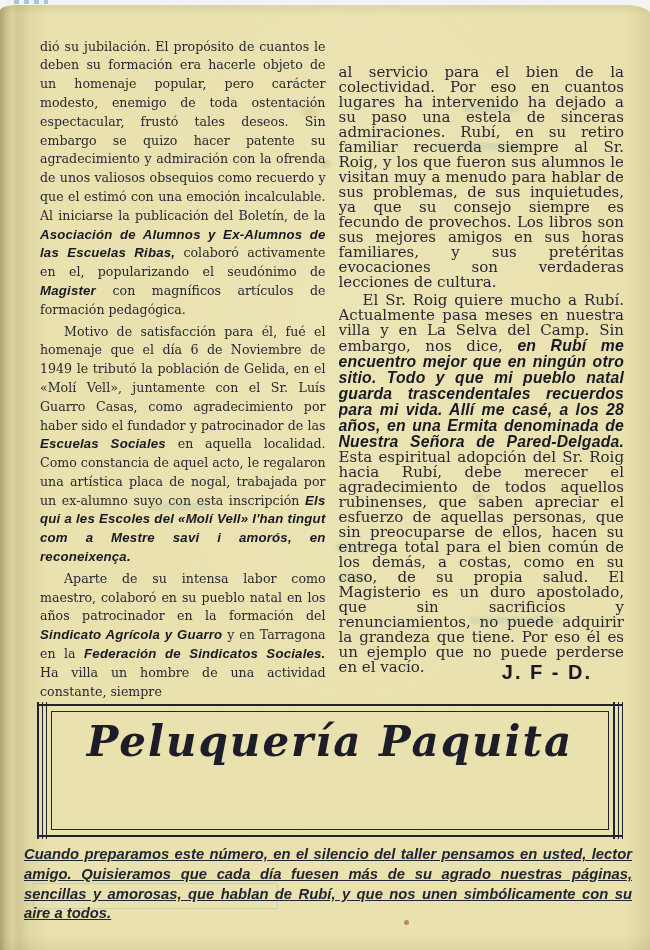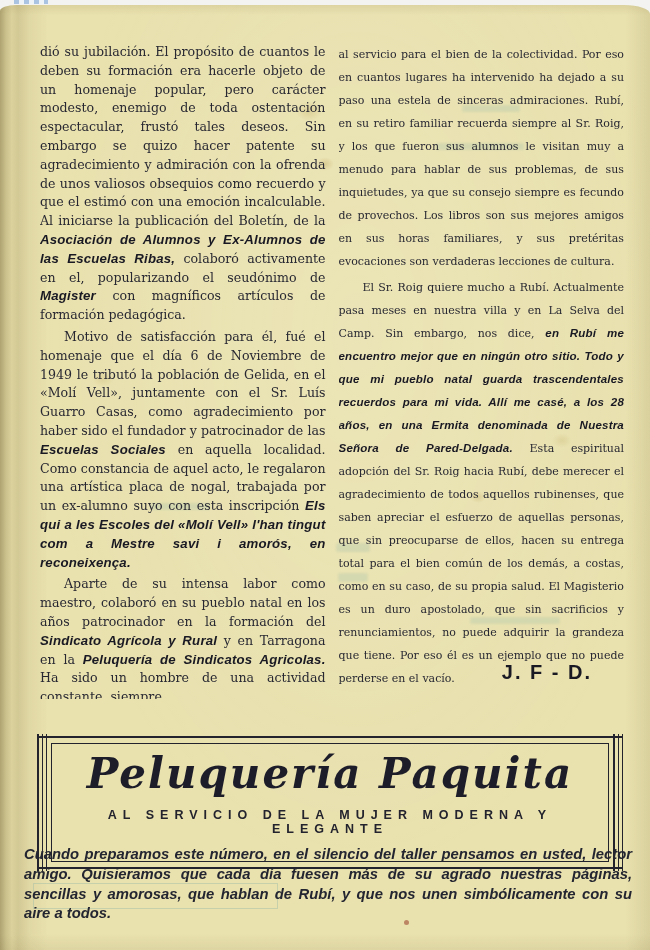--- a/index.html
+++ b/index.html
@@ -23,50 +23,50 @@
     background:
       linear-gradient(90deg, rgba(125,112,62,.55) 0px, rgba(153,141,88,.38) 6px,
         rgba(170,157,99,.22) 12px, rgba(120,105,50,.20) 18px,
         rgba(120,105,50,.07) 30px, rgba(0,0,0,0) 48px),
       linear-gradient(270deg, rgba(118,106,54,.14) 0px, rgba(0,0,0,0) 24px),
       linear-gradient(0deg, rgba(118,106,54,.10) 0px, rgba(0,0,0,0) 16px),
       linear-gradient(180deg, rgba(150,136,80,.16) 0px, rgba(0,0,0,0) 10px),
       radial-gradient(ellipse at 55% 35%, rgba(255,255,244,.12), rgba(0,0,0,0) 62%);}
 
   .article{position:absolute;left:40px;top:38px;width:584px;height:656px;
-    display:flex;gap:13px;}
+    display:flex;gap:13px;align-items:center;}
   .col{flex:1;overflow:hidden;}
   .col p{margin:0 0 3px 0;color:var(--ink);text-align:justify;
     font-size:12.6px;line-height:18.8px;}
-  .col.right p{font-size:11px;line-height:23px;}
+  .col.right p{font-size:15px;line-height:15px;}
   .col p.indent{text-indent:24px;}
   .seg-b{font-family:"Liberation Sans",sans-serif;font-weight:700;font-style:italic;
     color:var(--bold_ink);letter-spacing:.2px;font-size:1.05em;}
 
   .signature{position:absolute;top:656px;right:58px;color:var(--bold_ink);
     font:700 20px "Liberation Sans",sans-serif;letter-spacing:2px;}
 
   .ad-box{position:absolute;left:37px;top:699px;width:586px;height:133px;
-    border-top:2px solid var(--ad_ink);border-bottom:2px solid var(--ad_ink);margin-top:32px;}
+    border-top:2px solid var(--ad_ink);border-bottom:2px solid var(--ad_ink);}
   .ad-hatch{position:absolute;top:-4px;bottom:-4px;width:10px;
     background:repeating-linear-gradient(90deg,var(--ad_ink) 0 1.5px,transparent 1.5px 4.6px);}
   .ad-hatch.left{left:0;}
   .ad-hatch.right{right:0;}
   .ad-inner{position:absolute;left:14px;right:14px;top:5px;bottom:5px;
     border:1.6px solid var(--ad_ink);text-align:center;overflow:hidden;}
   .ad-title{margin-top:8px;color:#1d1d2a;
     font:italic 700 42px/1.05 "DejaVu Serif",serif;letter-spacing:2px;}
   .ad-tagline{margin-top:12px;color:var(--ad_ink);
     font:700 12.5px "Liberation Sans",sans-serif;letter-spacing:6px;}
   .ad-address{margin-top:6px;color:var(--ad_ink);
     font:700 12.5px "Liberation Sans",sans-serif;letter-spacing:5.5px;}
 
   .footer-note{position:absolute;left:24px;top:840px;width:608px;z-index:2;
     color:var(--footer_ink);text-align:justify;
-    font:italic 700 14.8px/19.8px "Liberation Sans",sans-serif;}
+    font:italic 700 14.8px/19.8px "Liberation Sans",sans-serif;text-decoration:underline;}
 
   .ghost-bar{position:absolute;background:var(--ghost);opacity:.22;
     filter:blur(1.2px);border-radius:2px;pointer-events:none;}
   .ghost-rect{position:absolute;left:33px;top:878px;width:245px;height:26px;
     border:1px solid var(--ghost);opacity:.38;z-index:1;pointer-events:none;}
   .stain{position:absolute;border-radius:50%;pointer-events:none;}
   .stain.s1{left:296px;top:96px;width:26px;height:20px;
     background:radial-gradient(ellipse,rgba(201,184,120,.45),rgba(0,0,0,0) 70%);}
   .stain.s2{left:316px;top:152px;width:18px;height:14px;
     background:radial-gradient(ellipse,rgba(190,168,100,.40),rgba(0,0,0,0) 70%);}
@@ -99,34 +99,33 @@
     <div class="stain s3"></div>
     <div class="stain s4"></div>
     <div class="stain s5"></div>
     <div class="ghost-rect"></div>
     <div class="red-dot"></div>
 
     <div class="article">
       <div class="col left">
           <p><span>dió su jubilación. El propósito de cuantos le deben su formación era hacerle objeto de un homenaje popular, pero carácter modesto, enemigo de toda ostentación espectacular, frustó tales deseos. Sin embargo se quizo hacer patente su agradecimiento y admiración con la ofrenda de unos valiosos obsequios como recuerdo y que el estimó con una emoción incalculable. Al iniciarse la publicación del Boletín, de la </span><span class="seg-b">Asociación de Alumnos y Ex-Alumnos de las Escuelas Ribas,</span><span> colaboró activamente en el, popularizando el seudónimo de </span><span class="seg-b">Magister</span><span> con magníficos artículos de formación pedagógica.</span></p>
           <p class="indent"><span>Motivo de satisfacción para él, fué el homenaje que el día 6 de Noviembre de 1949 le tributó la población de Gelida, en el «Molí Vell», juntamente con el Sr. Luís Guarro Casas, como agradecimiento por haber sido el fundador y patrocinador de las </span><span class="seg-b">Escuelas Sociales</span><span> en aquella localidad. Como constancia de aquel acto, le regalaron una artística placa de nogal, trabajada por un ex-alumno suyo con esta inscripción </span><span class="seg-b">Els qui a les Escoles del «Molí Vell» l'han tingut com a Mestre savi i amorós, en reconeixença.</span></p>
-          <p class="indent"><span>Aparte de su intensa labor como maestro, colaboró en su pueblo natal en los años patrocinador en la formación del </span><span class="seg-b">Sindicato Agrícola y Rural</span><span> y en Tarragona en la </span><span class="seg-b">Peluquería de Sindicatos Agricolas.</span><span> Ha sido un hombre de una actividad constante, siempre</span></p>
+          <p class="indent"><span>Aparte de su intensa labor como maestro, colaboró en su pueblo natal en los años patrocinador en la formación del </span><span class="seg-b">Sindicato Agrícola y Guarro</span><span> y en Tarragona en la </span><span class="seg-b">Federación de Sindicatos Sociales.</span><span> Ha villa un hombre de una actividad constante, siempre</span></p>
         </div>
       <div class="col right">
           <p><span>al servicio para el bien de la colectividad. Por eso en cuantos lugares ha intervenido ha dejado a su paso una estela de sinceras admiraciones. Rubí, en su retiro familiar recuerda siempre al Sr. Roig, y los que fueron sus alumnos le visitan muy a menudo para hablar de sus problemas, de sus inquietudes, ya que su consejo siempre es fecundo de provechos. Los libros son sus mejores amigos en sus horas familiares, y sus pretéritas evocaciones son verdaderas lecciones de cultura.</span></p>
           <p class="indent"><span>El Sr. Roig quiere mucho a Rubí. Actualmente pasa meses en nuestra villa y en La Selva del Camp. Sin embargo, nos dice, </span><span class="seg-b">en Rubí me encuentro mejor que en ningún otro sitio. Todo y que mi pueblo natal guarda trascendentales recuerdos para mi vida. Allí me casé, a los 28 años, en una Ermita denominada de Nuestra Señora de Pared-Delgada.</span><span> Esta espiritual adopción del Sr. Roig hacia Rubí, debe merecer el agradecimiento de todos aquellos rubinenses, que saben apreciar el esfuerzo de aquellas personas, que sin preocuparse de ellos, hacen su entrega total para el bien común de los demás, a costas, como en su caso, de su propia salud. El Magisterio es un duro apostolado, que sin sacrificios y renunciamientos, no puede adquirir la grandeza que tiene. Por eso él es un ejemplo que no puede perderse en el vacío.</span></p>
         </div>
     </div>
 
     <div class="signature">J.  F - D.</div>
 
     <div class="ad-box">
       <div class="ad-hatch left"></div>
       <div class="ad-hatch right"></div>
       <div class="ad-inner">
         <div class="ad-title">Peluquería Paquita</div>
-        <div class="ad-tagline">AL SERVICIO DE LA MUJER MODERNA Y ELEGANTE</div>
       </div>
     </div>
 
     <div class="footer-note">Cuando preparamos este número, en el silencio del taller pensamos en usted, lector amigo. Quisieramos que cada día fuesen más de su agrado nuestras páginas, sencillas y amorosas, que hablan de Rubí, y que nos unen simbólicamente con su aire a todos.</div>
   </div>
 </div>
 
 </body></html>

